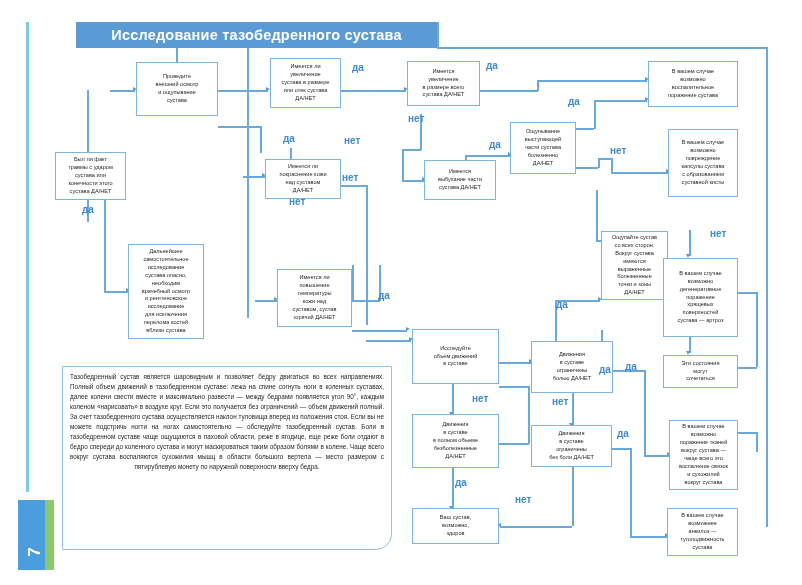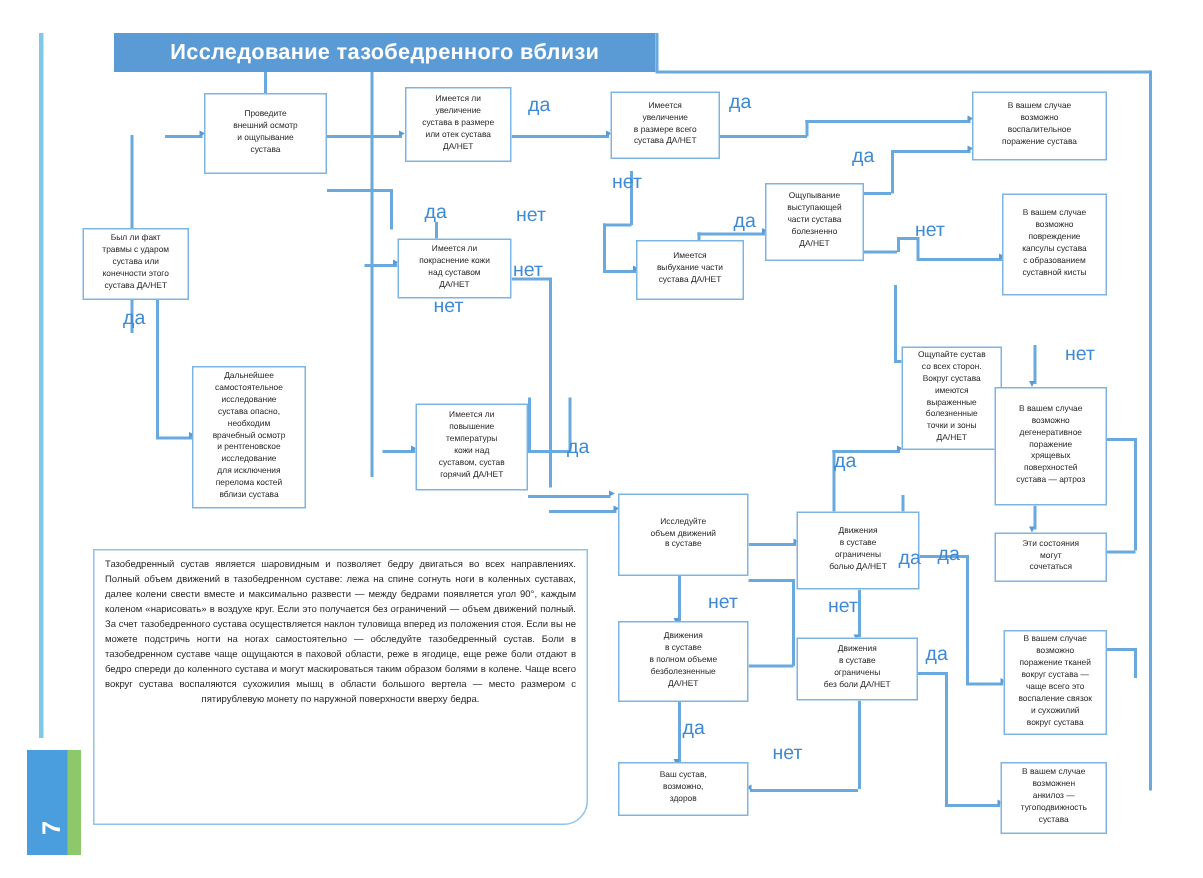--- a/index.html
+++ b/index.html
@@ -42,22 +42,22 @@
     display:flex;align-items:center;justify-content:center;
     padding:2px 3px;
     box-sizing:border-box;
     white-space:pre-line;
   }
 
   
   .lbl{
     position:absolute;
     color:#3f8ad4;
-    font-weight:normal;
-    font-size:13px;
+    font-weight:bold;
+    font-size:10px;
     white-space:nowrap;
     text-align:right;
   }
 
   
   .ln{position:absolute;background:#7eb4e2;}
   .ln.h2{height:1.6px;background:#6aa9dd;}
   .ln.v2{width:1.6px;background:#6aa9dd;}
 
   .arw{position:absolute;width:0;height:0;}
@@ -80,21 +80,21 @@
     text-align-last:center;
   }
 </style>
 </head>
 <body>
 
 <div id="page">
 
   <div class="left-rule"></div>
 
-  <div class="title-bar">Исследование тазобедренного вблизи</div>
+  <div class="title-bar">Исследование тазобедренного сустава</div>
 
   <div class="ln v2" style="left:176px;top:48px;height:42px;"></div>
   <div class="ln v2" style="left:247px;top:48px;height:270px;"></div>
   <div class="ln v2" style="left:437px;top:22px;height:26px;"></div>
   <div class="ln h2" style="left:437px;top:47px;width:330px;"></div>
   <div class="ln v2" style="left:766px;top:47px;height:480px;"></div>
 
   <div class="ln h2" style="left:110px;top:90px;width:25px;"></div>
   <div class="arw r" style="left:133px;top:87px;"></div>
 

